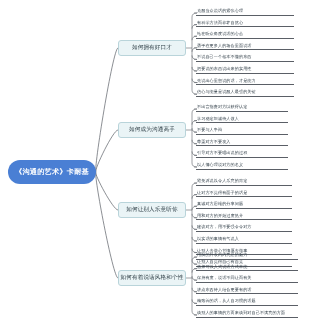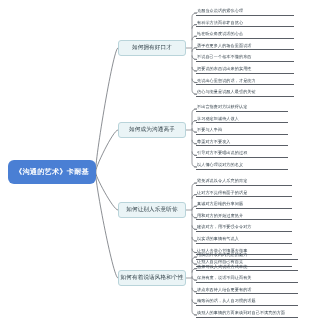--- a/index.html
+++ b/index.html
@@ -10,21 +10,21 @@
     overflow:hidden;
     position:relative;
   }
   #canvas{position:absolute;inset:0;width:300px;height:325px;}
   svg.links{position:absolute;left:0;top:0;width:300px;height:325px;pointer-events:none;}
 
   .root-node{
     position:absolute;
     background:#4a7fd4;
     color:#ffffff;
-    border-radius:6px;
+    border-radius:12px;
     font-size:7.2px;
     font-weight:bold;
     letter-spacing:.2px;
     display:flex;align-items:center;justify-content:center;
     white-space:nowrap;
     box-sizing:border-box;
     padding:0 7px;
   }
 
   .branch-node{

